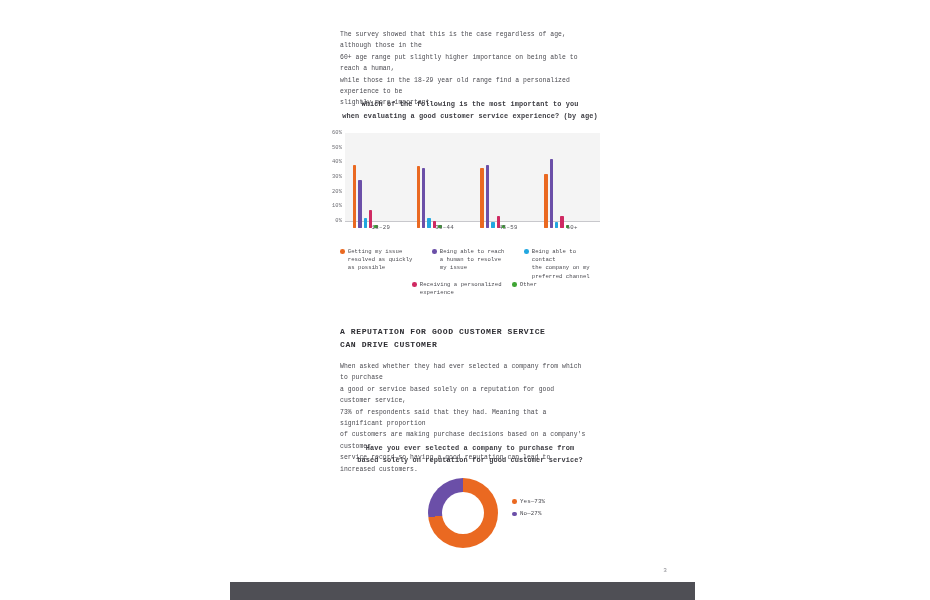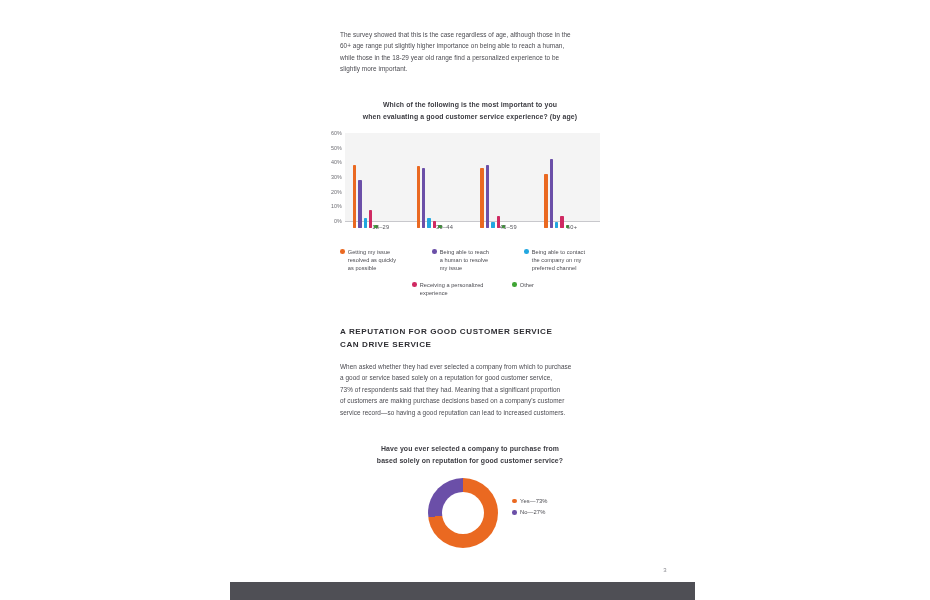--- a/index.html
+++ b/index.html
@@ -1,20 +1,20 @@
 <!DOCTYPE html>
 <html><head>
 <meta charset="utf-8">
 <style>
   html,body{margin:0;padding:0;}
   body{
     width:930px;height:600px;background:#ffffff;overflow:hidden;
     font-family:"Liberation Sans",sans-serif;color:#3c3c41;
   }
-  #page{position:relative;width:768px;height:600px;background:#ffffff;}
+  #page{position:relative;width:768px;height:600px;background:#ffffff;font-family:Liberation Mono, monospace;}
 
   
   .sheet{position:absolute;left:230px;top:0;width:465px;height:582px;background:#fff;}
   .bottombar{position:absolute;left:230px;top:582px;width:465px;height:18px;background:#4f4f55;}
 
   
   .para{
     position:absolute;font-size:6.4px;line-height:11.4px;color:#4a4a50;
     letter-spacing:.06px;
   }
@@ -174,21 +174,21 @@
       <div class="lg-item" style="left: 172px; top: 33px;">
         <span class="lg-dot" style="background: rgb(63, 165, 53);"></span>
         <span class="lg-text">
           <div>Other</div>
         </span>
       </div>
     </div>
 
   <div class="heading" id="heading1">
       <div>A REPUTATION FOR GOOD CUSTOMER SERVICE</div>
-      <div>CAN DRIVE SERVICE</div>
+      <div>CAN DRIVE CUSTOMER</div>
     </div>
 
   <div class="para" id="para2">
       <div>When asked whether they had ever selected a company from which to purchase</div>
       <div>a good or service based solely on a reputation for good customer service,</div>
       <div>73% of respondents said that they had. Meaning that a significant proportion</div>
       <div>of customers are making purchase decisions based on a company's customer</div>
       <div>service record—so having a good reputation can lead to increased customers.</div>
     </div>
 

